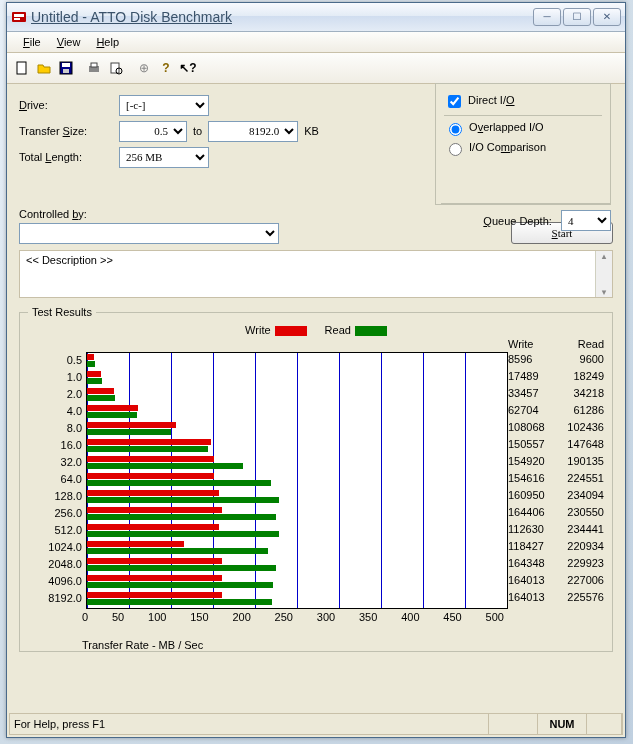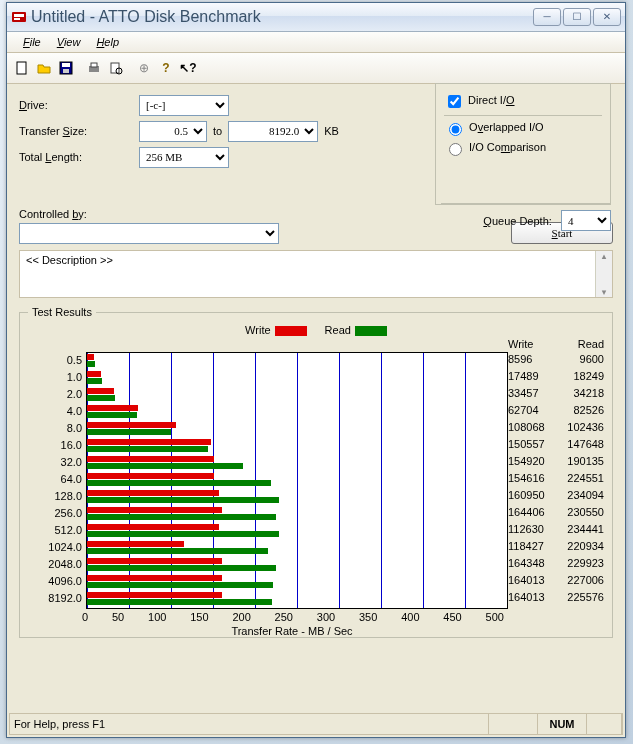--- a/index.html
+++ b/index.html
@@ -1,30 +1,30 @@
 <!DOCTYPE html>
 <html><head>
 <meta charset="utf-8">
 <style>
   body { margin:0; font-family:Tahoma,Arial,sans-serif; font-size:11px; background:linear-gradient(135deg,#e8f0f8 0%,#d0dde8 50%,#c0d0e0 100%); width:633px; height:744px; overflow:hidden; position:relative; }
   .window { position:absolute; left:6px; top:2px; width:618px; height:734px; border:1px solid #4a6a8a; background:#ece9d8; box-shadow:0 0 4px rgba(0,0,0,.3); }
   .titlebar { height:28px; background:linear-gradient(to bottom,#f8fafe 0%,#e4ecf6 45%,#d0ddef 46%,#e4ecf6 100%); display:flex; align-items:center; padding:0 4px; border-bottom:1px solid #a0b0c0; }
   .titlebar .icon { width:16px; height:16px; margin-right:4px; }
-  .titlebar .title { flex:1; color:#3a526a; font-size:16px; }
+  .titlebar .title { flex:1; color:#3a526a; font-size:14px;text-decoration:underline; }
   .titlebar .btns { display:flex; gap:2px; }
   .titlebar button { width:28px; height:18px; border:1px solid #8a9ab0; background:linear-gradient(#f8fafe,#d6e2f0); border-radius:3px; font-size:10px; line-height:14px; padding:0; color:#4a6080; }
   .menubar { height:20px; display:flex; align-items:center; padding:0 8px; border-bottom:1px solid #c8c0a8; background:linear-gradient(#fdfdfb,#f0ede4);}
-  .menubar span { padding:2px 8px;font-style:italic; }
+  .menubar span { padding:2px 8px; }
   .menubar span u { text-decoration:underline; }
   .toolbar { height:26px; border-bottom:1px solid #c8c0a8; padding:2px 4px; display:flex; align-items:center; background:linear-gradient(#fdfdfb,#f0ede4); }
   .toolbar button { width:22px; height:22px; border:1px solid transparent; background:transparent; padding:0; display:flex; align-items:center; justify-content:center; font-size:12px; }
   .toolbar .sep { width:6px; }
   .content { padding:8px 12px 4px 12px; }
   .row { display:flex; align-items:center; height:26px; }
-  .lbl { width:120px; }
+  .lbl { width:100px; }
   .lblu u { text-decoration:underline;}
   select, input[type=text] { font-family:Tahoma; font-size:11px; background:#fff; border:1px solid #7f9db9; height:19px; padding:0 2px; }
   select { height:21px; }
   .sel1 { width:90px; }
   .sel2 { width:68px; }
   .sel3 { width:90px; }
   fieldset.radio { position:absolute; right:14px; top:80px; width:158px; height:108px; border:1px solid #c0c0b0; padding:4px 8px 8px 8px; margin:0; background:#ece9d8; }
   fieldset.radio label { display:block; margin:4px 0;}
   .queue { position:absolute; right:14px; top:196px; width:170px; text-align:right; }
   .queue select { width:50px;}
@@ -44,21 +44,21 @@
   .chartwrap { position:relative; display:flex; }
   .ylabs { width:54px; text-align:right; padding-right:4px; font-size:11px; }
   .ylabs div { height:17px; line-height:17px; }
   .plot { position:relative; width:420px; height:272px; border:1px solid #000; background:#fff; overflow:hidden; }
   .gridv { position:absolute; top:0; bottom:0; border-left:1px solid #0000cc; }
   .barset { position:absolute; left:0; height:17px; }
   .barset .bw { position:absolute; top:1px; height:6px; background:#e00000; }
   .barset .br { position:absolute; top:8px; height:6px; background:#008000; }
   
   .axiswrap { margin-top:2px; margin-left:54px; width:422px; display:flex; justify-content:space-between; font-size:11px; }
-  .axislabel { text-align:center; margin-left:54px; width:420px; margin-top:2px;}
+  .axislabel { text-align:left; margin-left:54px; width:420px; margin-top:16px;}
   .nums { width:96px; text-align:right; font-size:11px; }
   .nums .hdr { display:flex; justify-content:space-between; padding:0 0 1px 0; }
   .nums .rw { display:flex; justify-content:space-between; height:17px; line-height:17px; }
   .statusbar { position:absolute; bottom:2px; left:2px; right:2px; height:20px; border:1px solid #c8c0a8; background:#ece9d8; display:flex; align-items:center; font-size:11px; }
   .statusbar .msg { flex:1; padding-left:4px; border-right:1px solid #c8c0a8; height:100%; display:flex; align-items:center;}
   .statusbar .cell { width:48px; text-align:center; border-right:1px solid #c8c0a8; height:100%; display:flex; align-items:center; justify-content:center; font-weight:bold;}
   .statusbar .cellend { width:34px; }
   input[type=checkbox], input[type=radio]{ vertical-align:middle; margin-right:4px;}
   .chk u, .rad u { text-decoration:underline;}
 </style>
@@ -284,21 +284,21 @@
             <div class="rw">
               <span>17489</span>
               <span>18249</span>
             </div>
             <div class="rw">
               <span>33457</span>
               <span>34218</span>
             </div>
             <div class="rw">
               <span>62704</span>
-              <span>82526</span>
+              <span>61286</span>
             </div>
             <div class="rw">
               <span>108068</span>
               <span>102436</span>
             </div>
             <div class="rw">
               <span>150557</span>
               <span>147648</span>
             </div>
             <div class="rw">

